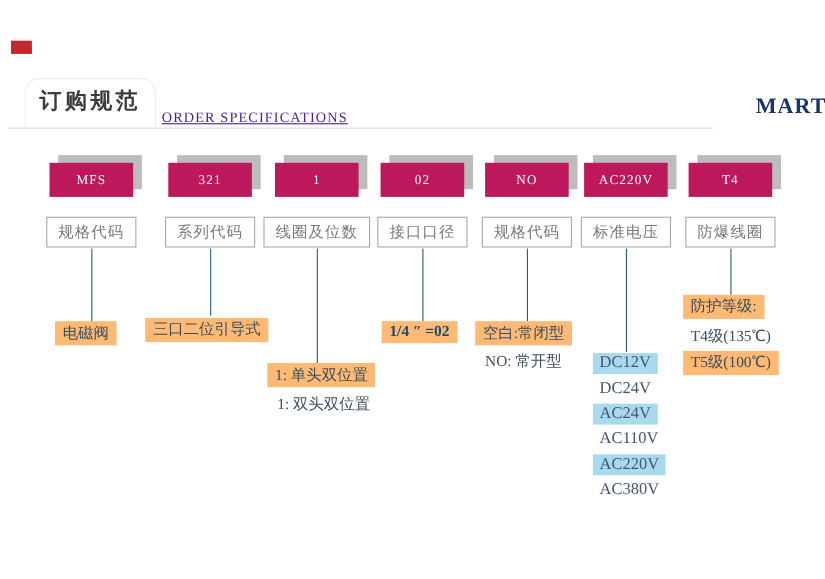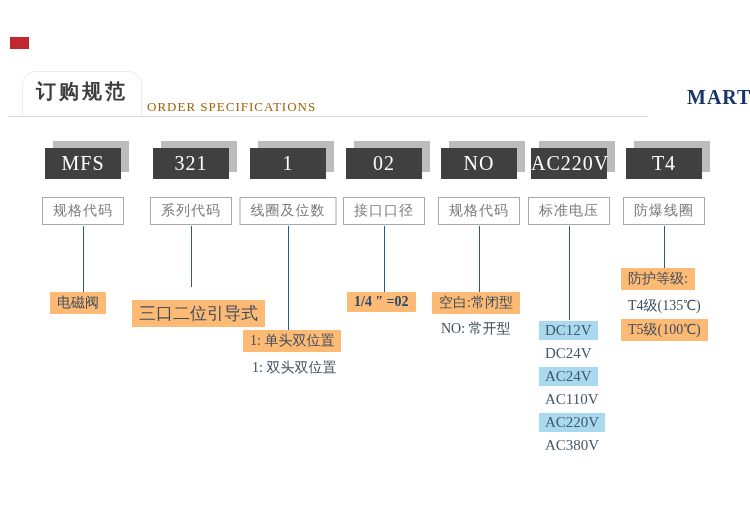--- a/index.html
+++ b/index.html
@@ -6,44 +6,44 @@
   body{
     width:750px;height:526px;position:relative;background:#ffffff;overflow:hidden;
     font-family:"Liberation Serif", serif;
   }
   .abs{position:absolute;}
 
   
   .accent-bar{left:10px;top:37px;width:19px;height:12px;background:#c1272d;}
   .title-outline{left:22px;top:71px;width:118px;height:44px;border:1px solid #ececec;border-bottom:none;border-radius:14px 14px 0 0;}
   .title-cn{left:36px;top:78px;font-size:20px;font-weight:bold;color:#3c3c3c;letter-spacing:3px;}
-  .title-en{left:147px;top:99px;font-size:13px;color:#a16207;letter-spacing:1px;}
+  .title-en{left:147px;top:99px;font-size:13px;color:#4c1d95;letter-spacing:1px;text-decoration:underline;}
   .divider{left:8px;top:116px;width:640px;height:1px;background:#d9d9d9;}
   .brand{left:644px;top:86px;font-size:20px;font-weight:bold;color:#17356b;letter-spacing:1px;margin-left:43px;}
   .brand sup{font-size:11px;}
 
   
   .shadow{width:76px;height:31px;background:#bcbcbc;top:141px;}
   .bluebox{
-    width:76px;height:31px;top:148px;background:#404040;color:#ffffff;
-    text-align:center;line-height:31px;font-size:20px;letter-spacing:1px;
+    width:76px;height:31px;top:148px;background:#be185d;color:#ffffff;
+    text-align:center;line-height:31px;font-size:12px;letter-spacing:1px;
   }
   
   .labelbox{
     top:197px;transform:translateX(-50%);background:#ffffff;border:1px solid #a8a8a8;
     color:#7a7a7a;font-size:14px;padding:4px 10px;letter-spacing:1px;white-space:nowrap;
   }
   
   .vline{width:1px;background:#2a5a7d;top:226px;}
 
   
   .note{font-size:14px;color:#3e4c5c;padding:2px 7px;white-space:nowrap;}
   .note.hl{background:#fdba74;}
   .note.navy{color:#27486b;font-weight:bold;}
-  .note.big{font-size:17px;margin-top:11px;}
+  .note.big{font-size:14px;}
   .vlist{left:539px;top:321px;display:flex;flex-direction:column;align-items:flex-start;}
   .vitem{font-size:15px;color:#44566b;padding:1px 6px;margin-bottom:4px;white-space:nowrap;}
   .vitem.hl{background:#a9d9ef;}
 </style>
 </head>
 <body>
 
 <div class="abs accent-bar"></div>
 <div class="abs title-outline"></div>
 <div class="abs title-cn">订购规范</div>

